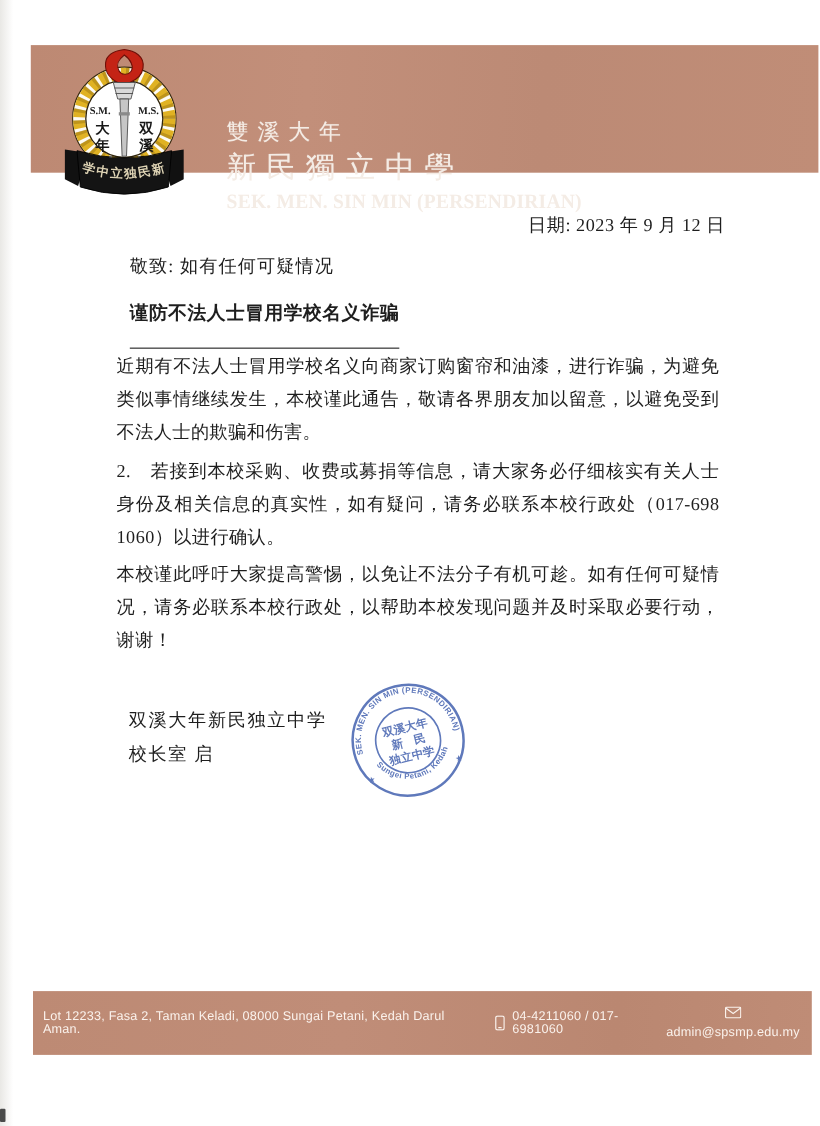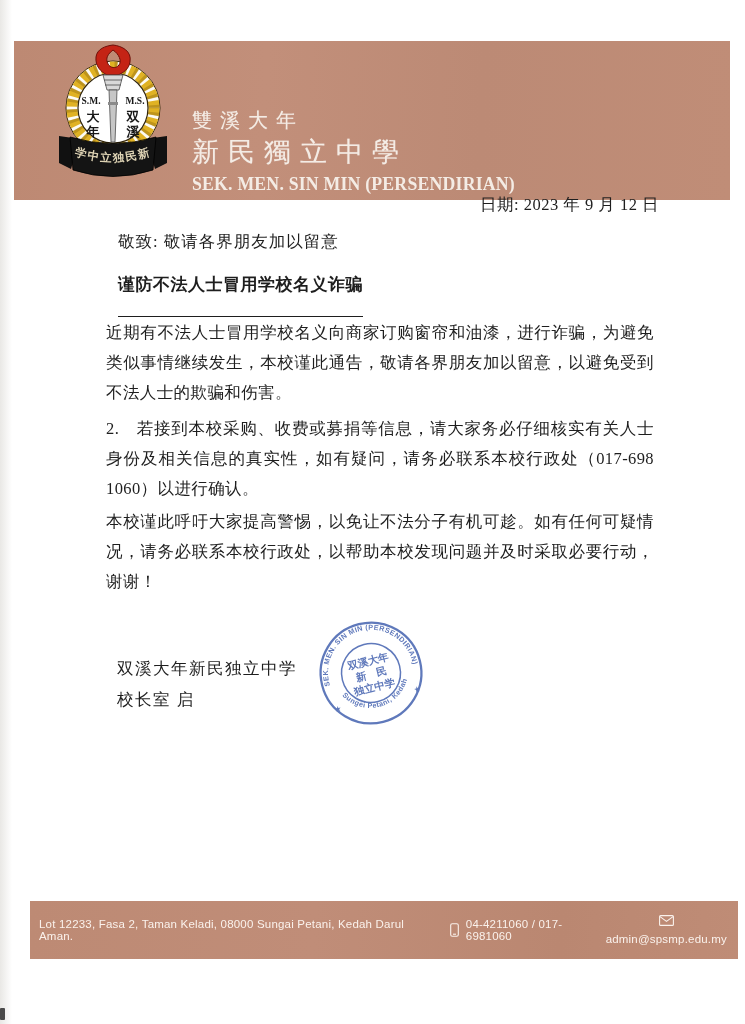--- a/index.html
+++ b/index.html
@@ -17,21 +17,21 @@
     position: absolute; left: 0; top: 0; bottom: 0; width: 12px;
     background: linear-gradient(to right, #e9e8e5, #ffffff);
   }
   .scan-speck {
     position: absolute; left: 0; top: 1008px; width: 5px; height: 12px;
     background: #4a4a4a; border-radius: 1px;
   }
 
   
   .header-banner {
-    position: absolute; left: 14px; top: 41px; width: 716px; height: 159px;
+    position: absolute; left: 28px; top: 41px; width: 716px; height: 116px;
     background: linear-gradient(93deg, #bd8973 0%, #c28f7a 35%, #bc8a75 65%, #c08d77 100%);
   }
   .logo {
     position: absolute; left: 56px; top: 42px; width: 114px; height: 136px;
   }
   .header-text {
     position: absolute; left: 178px; top: 66px; color: #f4ece5;
   }
   .school-zh-small {
     font-size: 20px; letter-spacing: 8px; line-height: 26px; font-weight: 400;
@@ -53,21 +53,21 @@
   .date-line   { position: absolute; left: 480px; top: 194px; letter-spacing: .5px; }
   .greeting    { position: absolute; left: 118px; top: 231px; letter-spacing: 1px; }
   .subject     { position: absolute; left: 118px; top: 273px; font-weight: 700;
                  font-size: 17px; letter-spacing: .5px;
                  border-bottom: 1.6px solid #1e1e1e; padding-bottom: 20px; }
   .para { position: absolute; left: 106px; width: 548px; line-height: 30px;
           text-align: justify; letter-spacing: .4px; }
   .para-1 { top: 318px; }
   .para-2 { top: 414px; }
   .para-3 { top: 507px; }
-  .signature { position: absolute; left: 117px; top: 653px; line-height: 31px;
+  .signature { position: absolute; left: 117px; top: 639px; line-height: 31px;
                letter-spacing: 1.5px; }
 
   
   .stamp {
     position: absolute; left: 314px; top: 616px; width: 114px; height: 114px;
     transform: rotate(-14deg); opacity: .88;
   }
 
   
   .footer-bar {
@@ -130,21 +130,21 @@
       <path d="M14,95 Q57,108 100,95 L97,128 Q57,141 17,128 Z" fill="#141414" stroke="#000" stroke-width="0.8"></path>
       <path id="lg-ribbon-path" d="M18,113 Q57,126 96,113" fill="none"></path>
       <text font-size="11.5" fill="#ded3b4" letter-spacing="1.6" font-weight="bold">
         <textPath href="#lg-ribbon-path" startOffset="50%" text-anchor="middle">学中立独民新</textPath>
       </text>
     </g>
   </svg>
 
   <div class="letter">
     <div class="date-line">日期: 2023 年 9 月 12 日</div>
-    <div class="greeting">敬致: 敬请各界朋友加以留意</div>
+    <div class="greeting">敬致: 如有任何可疑情况</div>
     <div class="subject">谨防不法人士冒用学校名义诈骗</div>
     <div class="para para-1">近期有不法人士冒用学校名义向商家订购窗帘和油漆，进行诈骗，为避免类似事情继续发生，本校谨此通告，敬请各界朋友加以留意，以避免受到不法人士的欺骗和伤害。</div>
     <div class="para para-2">2.　若接到本校采购、收费或募捐等信息，请大家务必仔细核实有关人士身份及相关信息的真实性，如有疑问，请务必联系本校行政处（017-698 1060）以进行确认。</div>
     <div class="para para-3">本校谨此呼吁大家提高警惕，以免让不法分子有机可趁。如有任何可疑情况，请务必联系本校行政处，以帮助本校发现问题并及时采取必要行动，谢谢！</div>
     <div class="signature">
       <div>双溪大年新民独立中学</div>
       <div>校长室 启</div>
     </div>
   </div>
 

